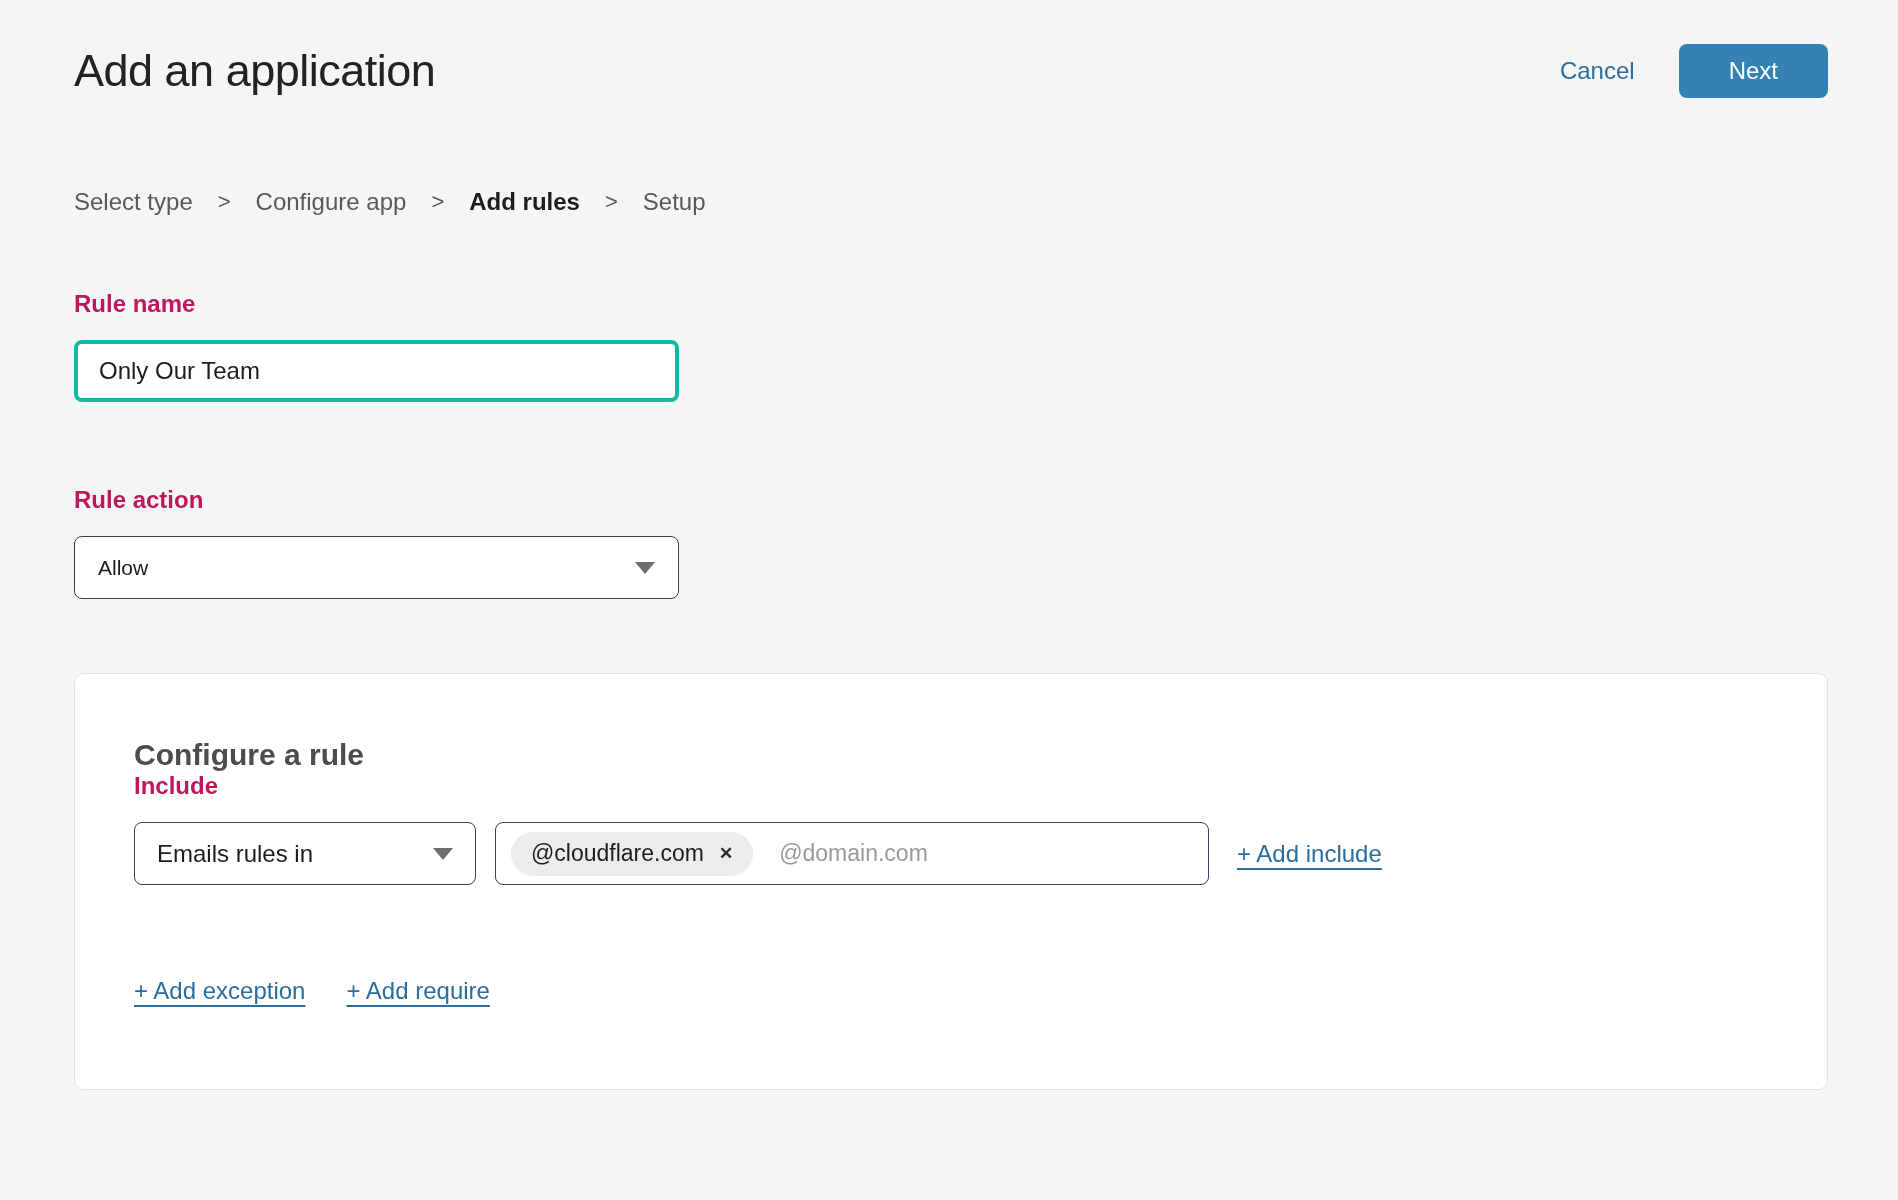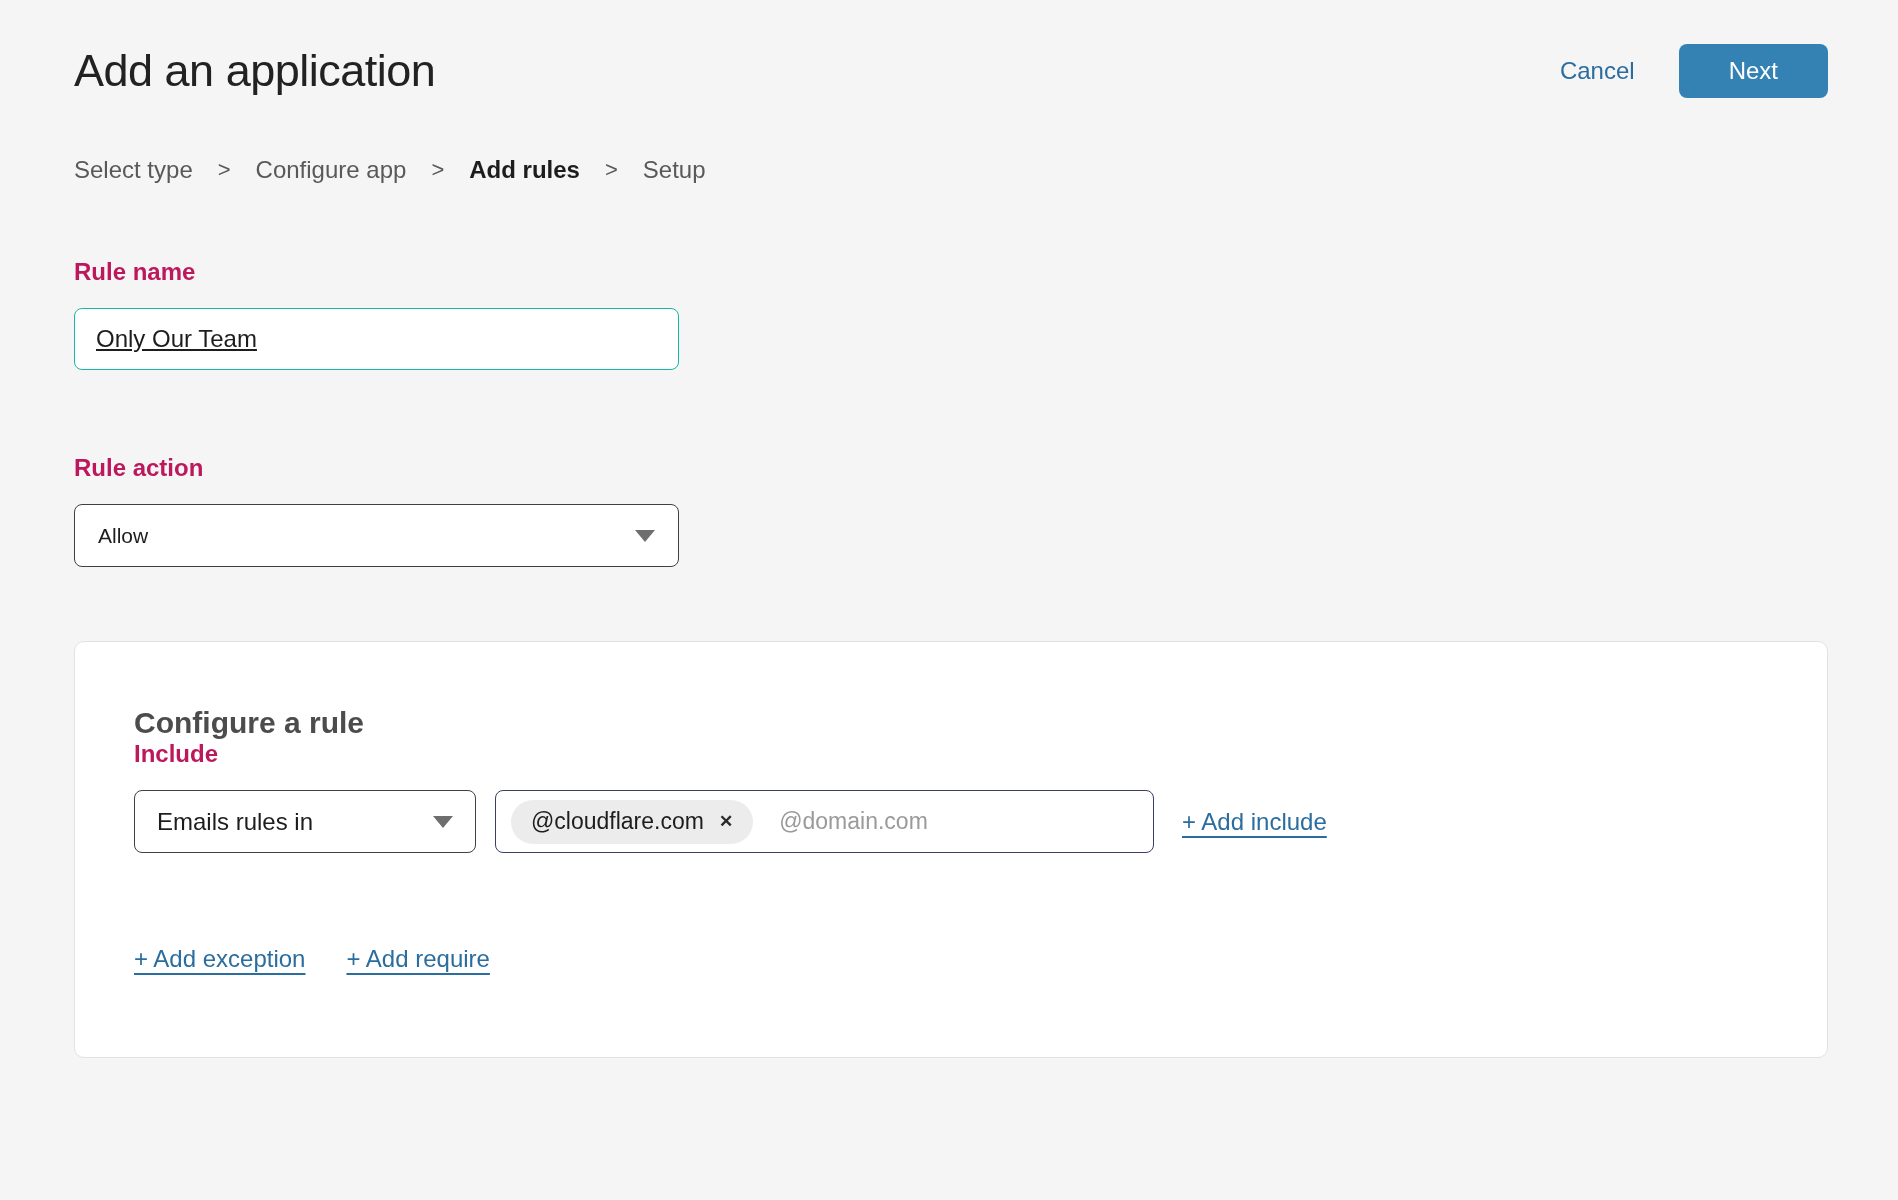--- a/index.html
+++ b/index.html
@@ -31,44 +31,43 @@
   }
   .next-button {
     background: #3482b4; color: #ffffff;
     font-family: "Liberation Sans", sans-serif;
     font-size: 24px; border: none; border-radius: 8px;
     padding: 13px 50px; cursor: pointer;
   }
 
   
   .breadcrumb {
-    margin-top: 58px;
+    margin-top: 90px;
     display: flex; align-items: center;
     font-size: 24px; color: #595959;
   }
   .crumb { cursor: pointer; }
   .crumb.active { color: #1d1d1d; font-weight: 700; }
   .crumb-sep { margin: 0 25px; color: #595959; font-size: 22px; }
 
   
   .field-label {
     font-size: 24px; font-weight: 700; color: #be185d;
   }
   .rule-name-label { margin-top: 74px; }
   .text-input {
     display: block;
     margin-top: 22px;
     width: 605px; height: 62px;
     background: #ffffff;
-    border: 1px solid #14b8a6; border-radius: 8px;
+    border: 4px solid #14b8a6; border-radius: 8px;
     font-family: "Liberation Sans", sans-serif;
     font-size: 24px; color: #1d1d1d;
     padding: 0 21px;
     outline: none;
-    text-decoration: underline;
   }
   .rule-action-label { margin-top: 84px; }
   .select-box {
     margin-top: 22px;
     width: 605px; height: 63px;
     background: #ffffff;
     border: 1px solid #404040; border-radius: 8px;
     display: flex; align-items: center; justify-content: space-between;
     padding: 0 23px;
     font-size: 21px;
@@ -100,21 +99,21 @@
     background: #ffffff;
     border: 1px solid #404040; border-radius: 8px;
     display: flex; align-items: center; justify-content: space-between;
     padding: 0 22px;
     font-size: 24px;
     cursor: pointer;
     flex: none;
   }
   .tagbox {
     margin-left: 19px;
-    width: 659px; height: 63px;
+    width: 714px; height: 63px;
     background: #ffffff;
     border: 1.5px solid #3a3f66; border-radius: 8px;
     display: flex; align-items: center;
     padding: 0 10px;
     flex: none;
   }
   .chip {
     background: #ececec;
     border-radius: 999px;
     height: 44px;

